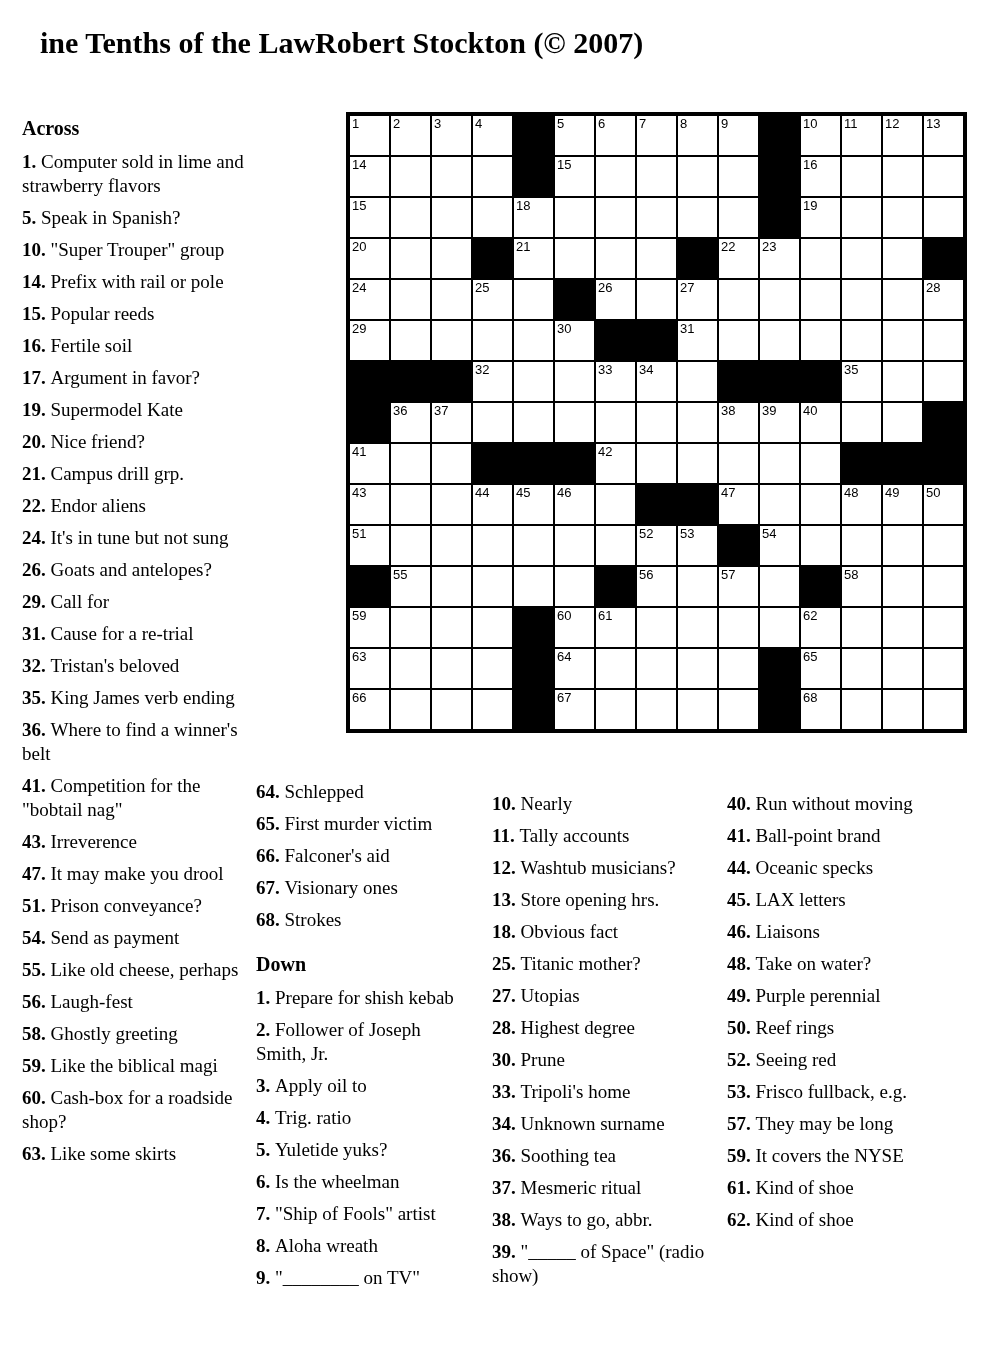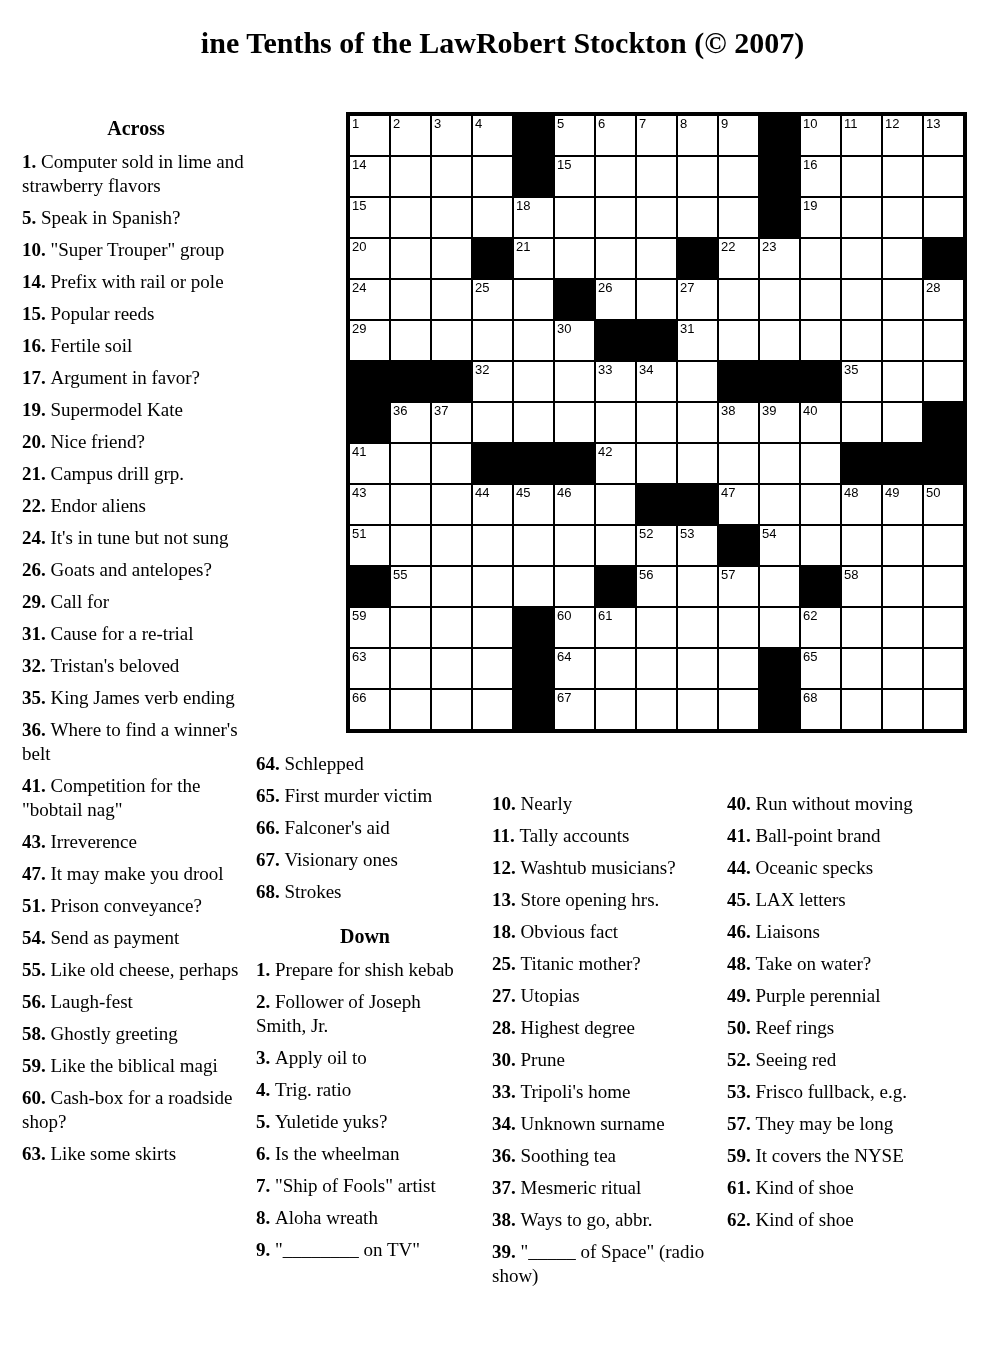--- a/index.html
+++ b/index.html
@@ -11,21 +11,21 @@
     color: #000;
     font-family: "Liberation Serif", serif;
     overflow: hidden;
   }
   .header {
     position: absolute;
     left: 40px;
     right: 17px;
     top: 26px;
     display: flex;
-    justify-content: center;
+    justify-content: flex-start;
     align-items: baseline;
   }
   .title, .byline {
     font-size: 30px;
     font-weight: bold;
     white-space: nowrap;
   }
   .grid {
     position: absolute;
     left: 346px;
@@ -47,29 +47,28 @@
     position: absolute;
     top: 0px;
     left: 2px;
     font-family: "Liberation Sans", sans-serif;
     font-size: 13px;
     line-height: 15px;
     color: #000;
   }
   .col { position: absolute; }
   .col-1 { left: 22px;  top: 116px; width: 228px; }
-  .col-2 { left: 256px; top: 752px; width: 218px; font-family: Liberation Serif, serif; }
+  .col-2 { left: 256px; top: 780px; width: 218px; font-family: Liberation Serif, serif; }
   .col-3 { left: 492px; top: 792px; width: 228px; }
   .col-4 { left: 727px; top: 792px; width: 248px; }
   .section-header {
     font-size: 20px;
     font-weight: bold;
     line-height: 24px;
     margin: 0 0 10px 0;
-    text-align: center;
   }
   .col-2 .section-header { margin-top: 20px; }
   .clue {
     font-size: 19px;
     line-height: 24px;
     margin: 0 0 8px 0;
   }
   .clue b { font-weight: bold; }
 </style>
 </head>

